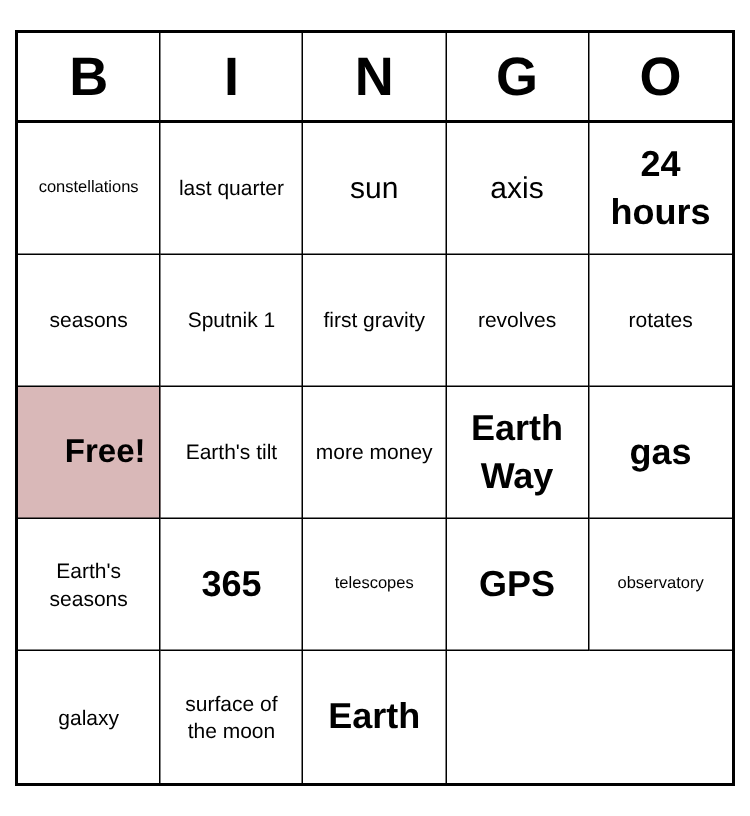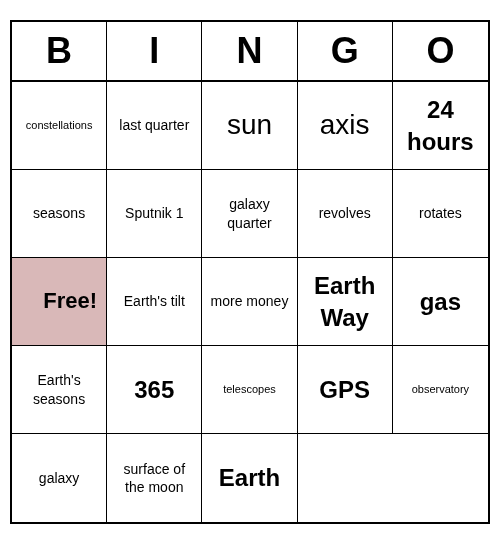--- a/index.html
+++ b/index.html
@@ -46,21 +46,21 @@
       font-size: 14px;
       line-height: 1.3;
     }
     .bingo-cell:nth-child(5n) {
       border-right: none;
     }
     .bingo-cell:nth-child(n+21) {
       border-bottom: none;
     }
     .cell-large {
-      font-size: 28px;
+      font-size: 20px;
       font-weight: normal;
     }
     .cell-small {
       font-size: 11px;
     }
     .cell-free {
       background-color: #d9b8b8;
       font-size: 22px;
       font-weight: bold;
       padding-left: 28px;
@@ -82,21 +82,21 @@
       <div class="bingo-header-cell">O</div>
     </div>
   <div class="bingo-grid">
   <div class="bingo-cell cell-small">constellations</div>
       <div class="bingo-cell">last quarter</div>
       <div class="bingo-cell cell-large">sun</div>
       <div class="bingo-cell cell-large">axis</div>
       <div class="bingo-cell cell-bold-large">24 hours</div>
       <div class="bingo-cell">seasons</div>
       <div class="bingo-cell">Sputnik 1</div>
-      <div class="bingo-cell">galaxy quarter</div>
+      <div class="bingo-cell">first gravity</div>
       <div class="bingo-cell">revolves</div>
       <div class="bingo-cell">rotates</div>
       <div class="bingo-cell cell-free">Free!</div>
       <div class="bingo-cell">Earth's tilt</div>
       <div class="bingo-cell">more money</div>
       <div class="bingo-cell cell-bold-large">Earth Way</div>
       <div class="bingo-cell cell-bold-large">gas</div>
       <div class="bingo-cell">Earth's seasons</div>
       <div class="bingo-cell cell-bold-large">365</div>
       <div class="bingo-cell cell-small">telescopes</div>

